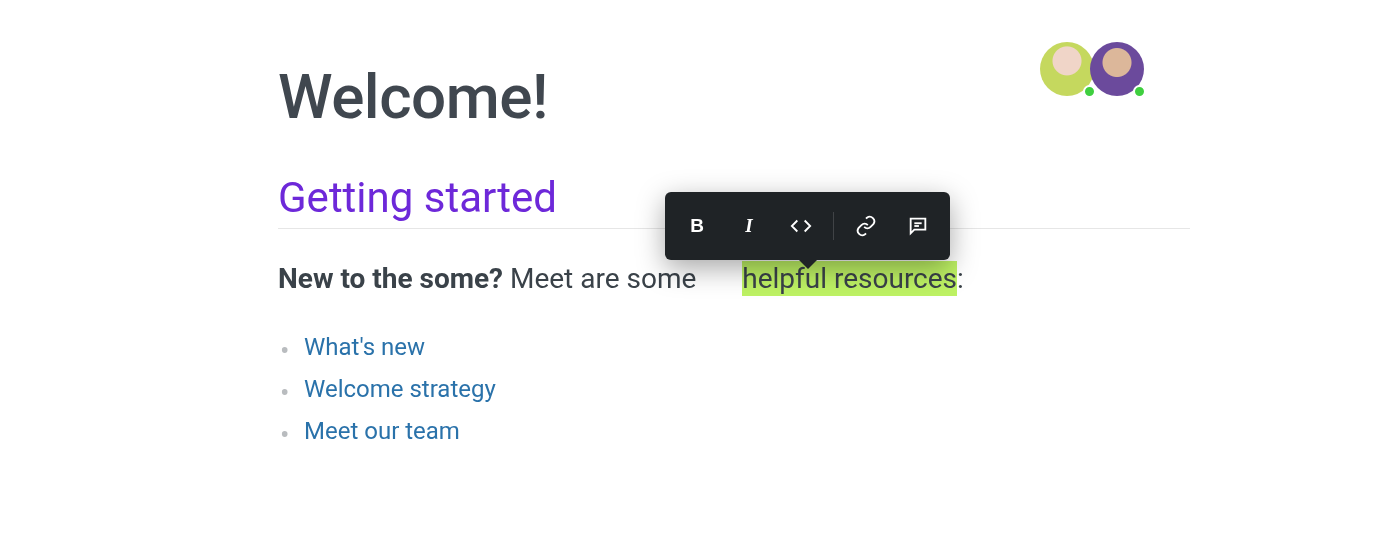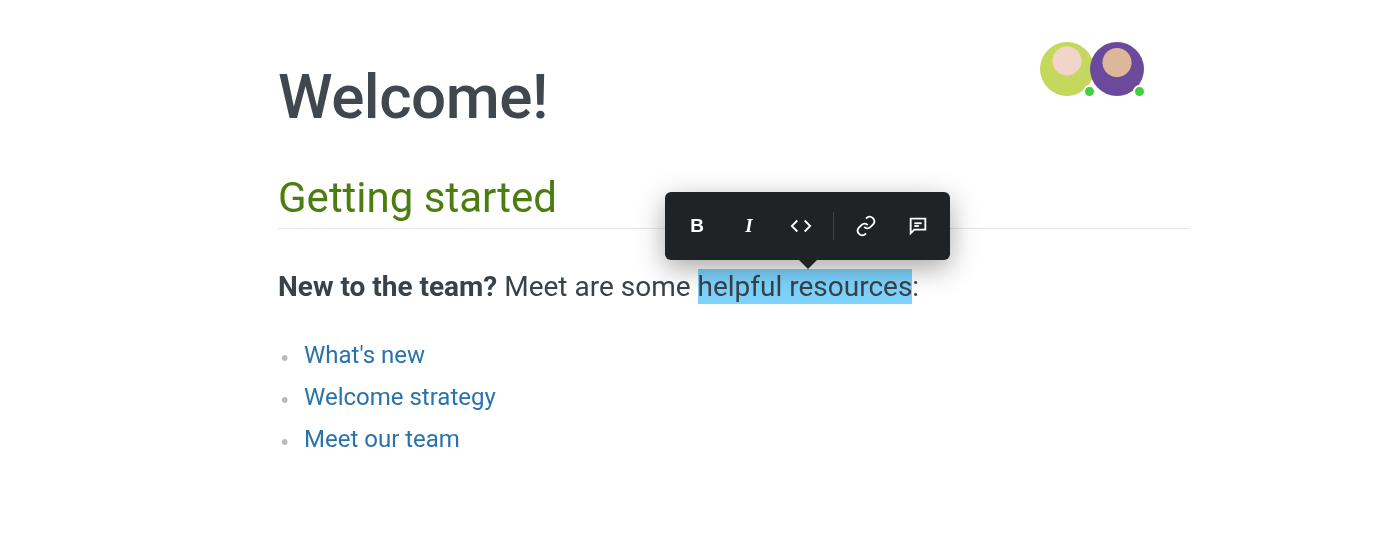--- a/index.html
+++ b/index.html
@@ -20,35 +20,36 @@
     .title {
       font-size: 62px;
       font-weight: 500;
       color: #40474f;
       letter-spacing: -0.5px;
       margin-bottom: 40px;
     }
     .section-heading {
       font-size: 42px;
       font-weight: 400;
-      color: #4d7c0f;
+      color: #6d28d9;
       padding-bottom: 6px;
       border-bottom: 1px solid #e6e6e6;
-      margin-bottom: 38px;
+      margin-bottom: 30px;
     }
     .body-text {
       font-size: 28px;
       color: #3a4249;
       margin-bottom: 28px;
       line-height: 1.4;
     }
     .body-text .bold { font-weight: 700; }
     .highlight {
-      background: #7dd3fc;
+      background: #bef264;
       padding: 1px 0;
+      margin-left: 39px;
     }
     ul.links {
       list-style: none;
       padding-left: 26px;
     }
     ul.links li {
       position: relative;
       font-size: 24px;
       line-height: 1.75;
       color: #2a6ea1;
@@ -174,21 +175,21 @@
       </svg>
   </div>
 </div>
 
 <div class="page">
   <h1 class="title">Welcome!</h1>
 
   <h2 class="section-heading">Getting started</h2>
 
   <p class="body-text">
-    <span class="bold">New to the team?</span><span> Meet are some </span><span class="highlight">helpful resources</span><span>:</span>
+    <span class="bold">New to the some?</span><span> Meet are some </span><span class="highlight">helpful resources</span><span>:</span>
   </p>
 
   <ul class="links">
     <li><a>What's new</a></li>
     <li><a>Welcome strategy</a></li>
     <li><a>Meet our team</a></li>
   </ul>
 </div>
 
 </body></html>

